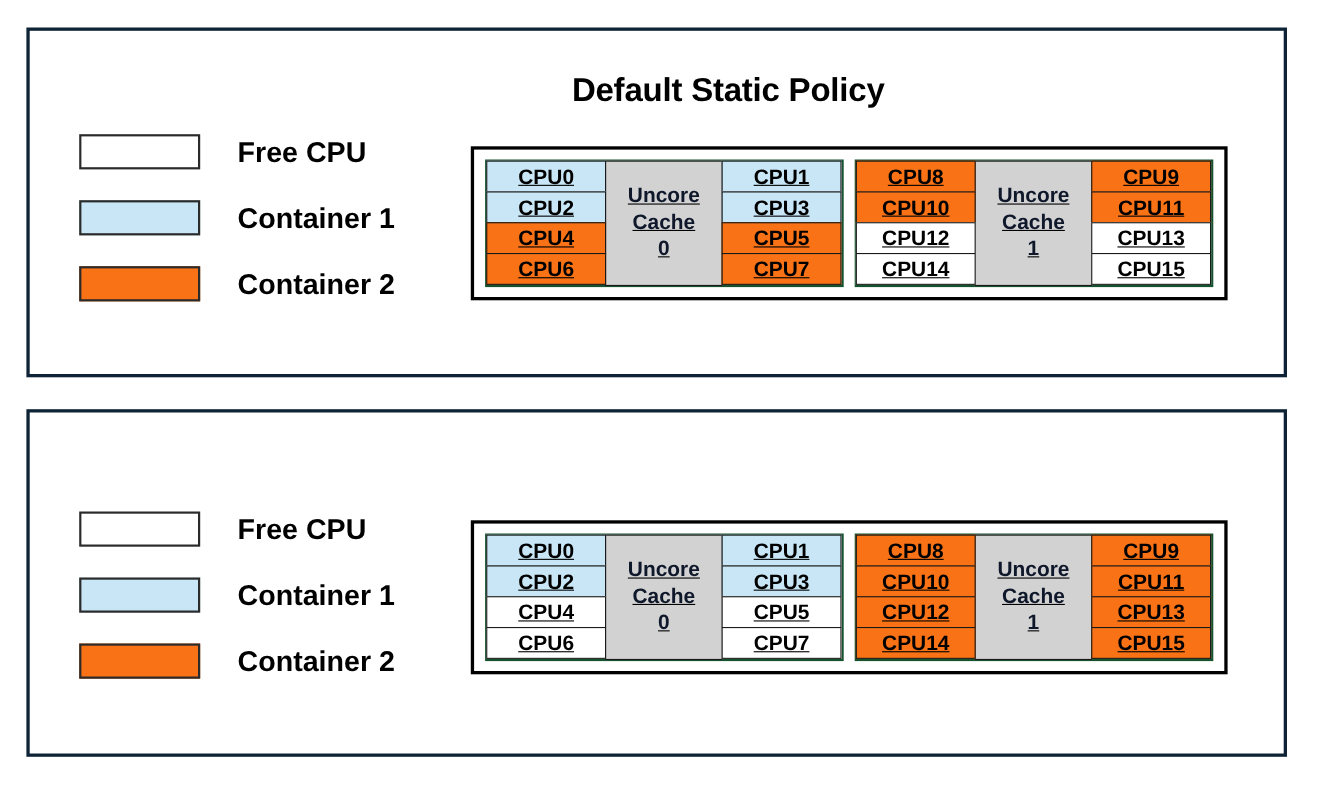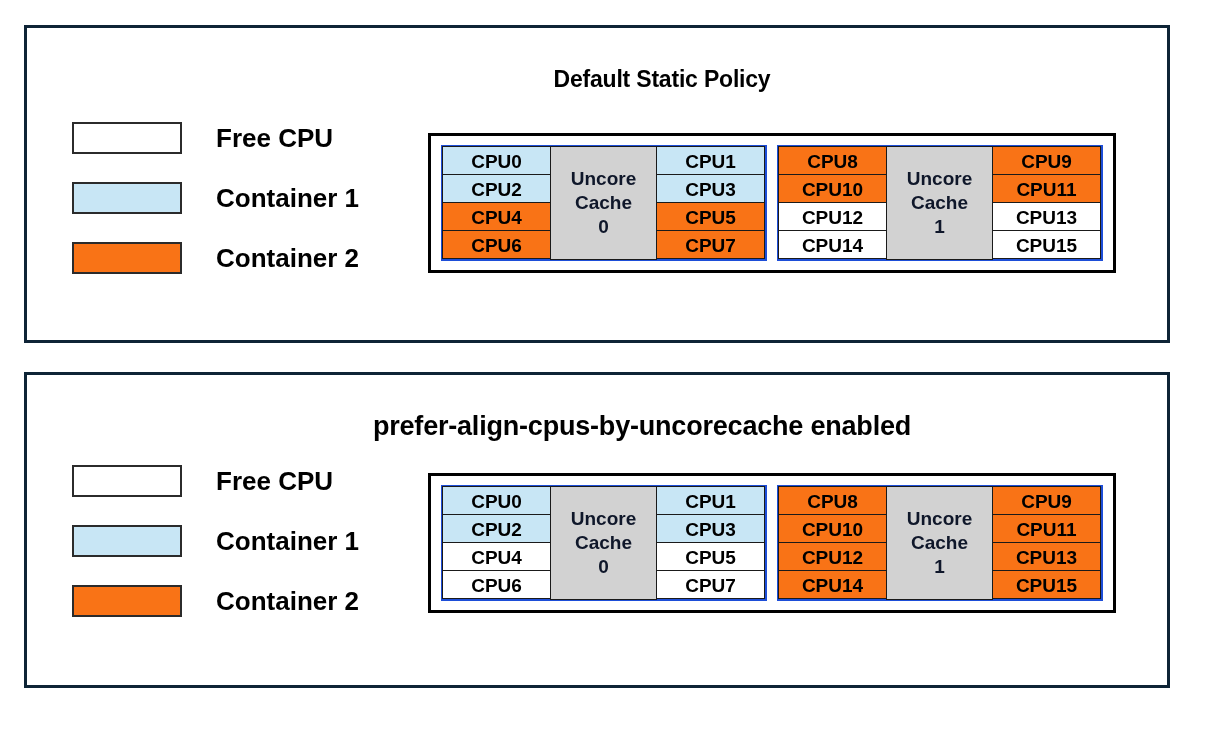--- a/index.html
+++ b/index.html
@@ -32,21 +32,21 @@
     left: 0;
     width: 100%;
     text-align: center;
     font-weight: bold;
     color: #000000;
     letter-spacing: -0.2px;
     white-space: nowrap;
   }
   #panel-top .panel-title {
     top: 38px;
-    font-size: 23px;
+    font-size: 30px;
     padding-left: 130px;
     box-sizing: border-box;
   }
   #panel-bottom .panel-title {
     top: 36px;
     font-size: 27px;
     padding-left: 90px;
     box-sizing: border-box;
   }
 
@@ -86,22 +86,23 @@
     box-sizing: border-box;
     padding: 9px 10px;
     display: flex;
     gap: 10px;
   }
   #panel-top .topology    { left: 401px; top: 105px; }
   #panel-bottom .topology { left: 401px; top: 98px; }
 
   .cache-group {
     display: flex;
-    border: 2px solid #1d4ed8;
-    box-sizing: border-box;
+    border: 2px solid #14532d;
+    box-sizing: border-box;
+    text-decoration: underline;
   }
   .cpu-col {
     display: flex;
     flex-direction: column;
     width: 108px;
   }
   .cpu-cell {
     height: 29px;
     line-height: 29px;
     text-align: center;
@@ -190,21 +191,20 @@
           <div class="cpu-cell fill-c2">CPU9</div>
           <div class="cpu-cell fill-c2">CPU11</div>
           <div class="cpu-cell fill-free">CPU13</div>
           <div class="cpu-cell fill-free">CPU15</div>
         </div>
       </div>
     </div>
 </div>
 
 <div class="panel" id="panel-bottom">
-  <div class="panel-title">prefer-align-cpus-by-uncorecache enabled</div>
   <div class="legend">
       <div class="legend-row">
         <div class="legend-swatch fill-free"></div>
         <div class="legend-label">Free CPU</div>
       </div>
       <div class="legend-row">
         <div class="legend-swatch fill-c1"></div>
         <div class="legend-label">Container 1</div>
       </div>
       <div class="legend-row">

